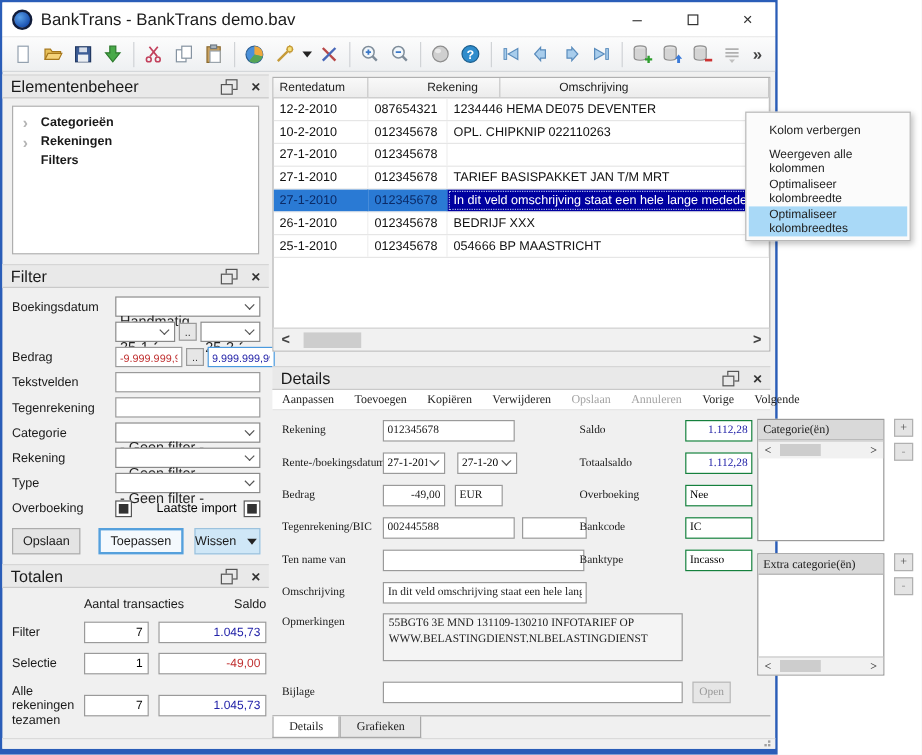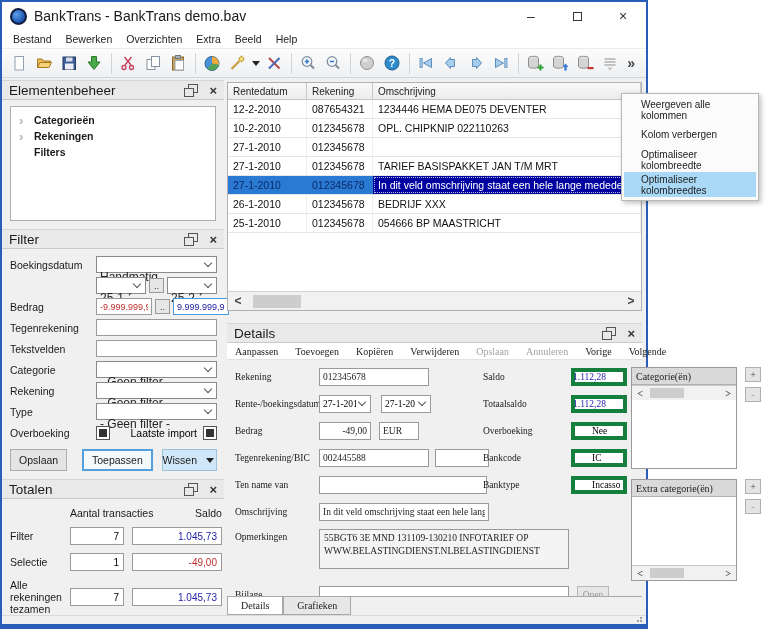--- a/index.html
+++ b/index.html
@@ -88,21 +88,21 @@
   .tot-grid { display:grid; grid-template-columns:1fr 54px 90px; column-gap:8px; row-gap:8px; align-items:center; }
   .tot-head { font-size:10.5px; color:#1a1a1a; white-space:nowrap; text-align:right; }
   .tot-label { font-size:10.5px; color:#1a1a1a; }
   .tot-box { height:18px; border:1px solid #9a9a9a; background:#fff; font-size:10px;
              display:flex; align-items:center; justify-content:flex-end; padding:0 4px; }
 
   
   .grid-box { height:229px; flex:none; border:1px solid #b0b0b0; background:#fff;
               display:flex; flex-direction:column; }
   .ghead { display:flex; height:17px; background:linear-gradient(#f9f9f9,#ececec);
-           border-bottom:1px solid #c4c4c4; flex:none; }
+           border-bottom:1px solid #c4c4c4; flex:none;gap:44px; }
   .gh { font-size:10px; color:#222; padding:0 5px; display:flex; align-items:center;
         border-right:1px solid #c8c8c8; overflow:hidden; white-space:nowrap; }
   .c1 { width:79px; flex:none; } .c2 { width:66px; flex:none; } .c3 { flex:1; min-width:0; }
   .gbody { flex:1; overflow:hidden; }
   .trow { display:flex; height:19px; border-bottom:1px solid #e6e6e6; }
   .td { font-size:10.5px; color:#111; display:flex; align-items:center; padding:0 5px;
         border-right:1px solid #efefef; overflow:hidden; white-space:nowrap; }
   .selblue { background:#2a7ad4; color:#0b2a66; border-right-color:#2a7ad4; }
   .selnavy { background:#0000a0; color:#fff; outline:1px dotted #aebde8; outline-offset:-2px; }
   .gscroll { height:19px; flex:none; border-top:1px solid #d2d2d2; background:#f1f1f1;
@@ -133,22 +133,22 @@
             align-items:center; padding:0 3px; flex:none; }
   .dcombo .cv { flex:1; font-size:9.5px; overflow:hidden; white-space:nowrap; }
   .dtext { width:250px; height:40px; border:1px solid #9a9a9a; background:#f4f4f4;
            font-size:9.5px; padding:2px 4px; white-space:pre-wrap; line-height:1.35; color:#222; overflow:hidden; }
   .drow-tall { height:48px; align-items:flex-start; }
   .openbtn { width:32px; height:18px; border:1px solid #b8b8b8; background:#e6e6e6; color:#9a9a9a;
              font-size:9.5px; display:flex; align-items:center; justify-content:center; margin-left:8px; flex:none; }
   .dmid { position:absolute; left:256px; top:3px; width:150px; }
   .dmrow { display:flex; align-items:center; height:19px; margin-bottom:8px; }
   .dmlabel { width:88px; flex:none; font-size:9.5px; color:#1a1a1a; }
-  .dmval { width:56px; height:18px; border:4px solid #15803d; background:#fff; font-size:9.5px;
-           display:flex; align-items:center; padding:0 17px; }
+  .dmval { width:56px; height:18px; border:1px solid #15803d; background:#fff; font-size:9.5px;
+           display:flex; align-items:center; padding:0 3px; }
   .dmval.num { justify-content:flex-end; }
   .dcats { position:absolute; left:404px; top:3px; width:106px; }
   .catbox { height:102px; border:1px solid #9a9a9a; background:#fff; display:flex;
             flex-direction:column; margin-bottom:10px; }
   .cath { height:17px; flex:none; background:#d9d9d9; border-bottom:1px solid #b2b2b2;
           font-size:10px; color:#222; display:flex; align-items:center; padding:0 4px; }
   .catlist { flex:1; overflow:hidden; }
   .cat-item { font-size:9.5px; color:#222; padding:2px 3px; border-bottom:1px solid #f0f0f0; }
   .catscroll { height:15px; flex:none; border-top:1px solid #c8c8c8; background:#f1f1f1;
                display:flex; align-items:center; }
@@ -182,28 +182,20 @@
     <span class="title">BankTrans - BankTrans demo.bav</span>
     <div class="win-btns">
       <span class="win-btn">–</span>
       <span class="win-btn">
           <span class="max-glyph"></span>
         </span>
       <span class="win-btn">×</span>
     </div>
   </div>
 
-  <div class="menubar" id="menubar">
-      <div class="menu-item">Bestand</div>
-      <div class="menu-item">Bewerken</div>
-      <div class="menu-item">Overzichten</div>
-      <div class="menu-item">Extra</div>
-      <div class="menu-item">Beeld</div>
-      <div class="menu-item">Help</div>
-    </div>
 
   <div class="toolbar" id="toolbar">
       <div class="tbtn">
         <svg width="19" height="19" viewBox="0 0 19 19">
           <rect x="5" y="2.5" width="8.5" height="13.5" fill="#fff" stroke="#93a1af"></rect>
         </svg>
       </div>
       <div class="tbtn">
         <svg width="19" height="19" viewBox="0 0 19 19">
           <path d="M2.5 13.5 V5 h4.5 l1.5 2 h7 v2" fill="#e8c15a" stroke="#a7781c"></path>
@@ -403,25 +395,25 @@
             <span class="chev"></span>
           </span>
         </div>
         <div class="frow">
           <span class="flabel">Bedrag</span>
           <input class="tinput sm num red" value="-9.999.999,99" style="">
           <span class="dotbtn">..</span>
           <input class="tinput sm num blue focusb" value="9.999.999,99" style="">
         </div>
         <div class="frow">
+          <span class="flabel">Tekstvelden</span>
+          <input class="tinput" value="" style="">
+        </div>
+        <div class="frow">
           <span class="flabel">Tegenrekening</span>
-          <input class="tinput" value="" style="">
-        </div>
-        <div class="frow">
-          <span class="flabel">Tekstvelden</span>
           <input class="tinput" value="" style="">
         </div>
         <div class="frow">
           <span class="flabel">Categorie</span>
           <span class="combo">
             <span class="cv">- Geen filter -</span>
             <span class="chev"></span>
           </span>
         </div>
         <div class="frow">
@@ -667,18 +659,18 @@
         </div>
       </div>
     </div>
   </div>
 
   <div class="statusbar">
     <span class="grip"></span>
   </div>
 
   <div class="ctx" id="ctxmenu">
+      <div class="ctx-item">Kolom verbergen</div>
       <div class="ctx-item">Weergeven alle kolommen</div>
-      <div class="ctx-item">Kolom verbergen</div>
       <div class="ctx-item">Optimaliseer kolombreedte</div>
       <div class="ctx-item hl">Optimaliseer kolombreedtes</div>
     </div>
 </div>
 
 </body></html>

